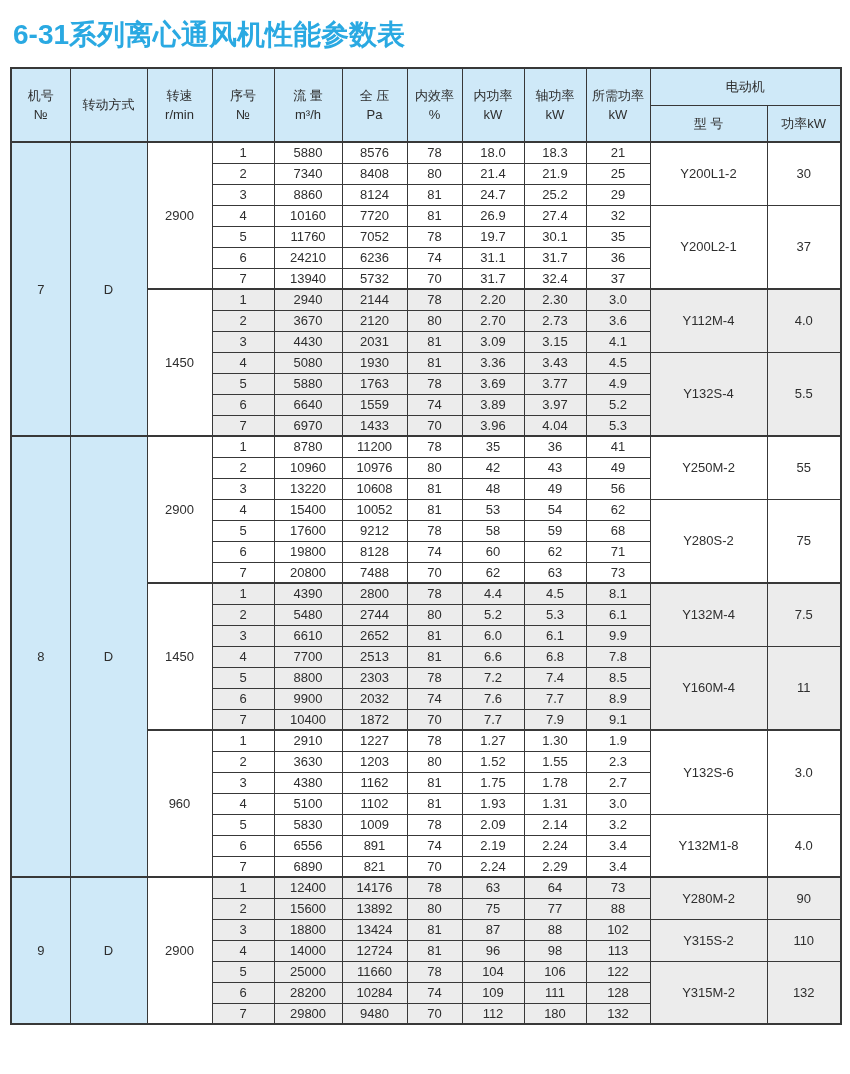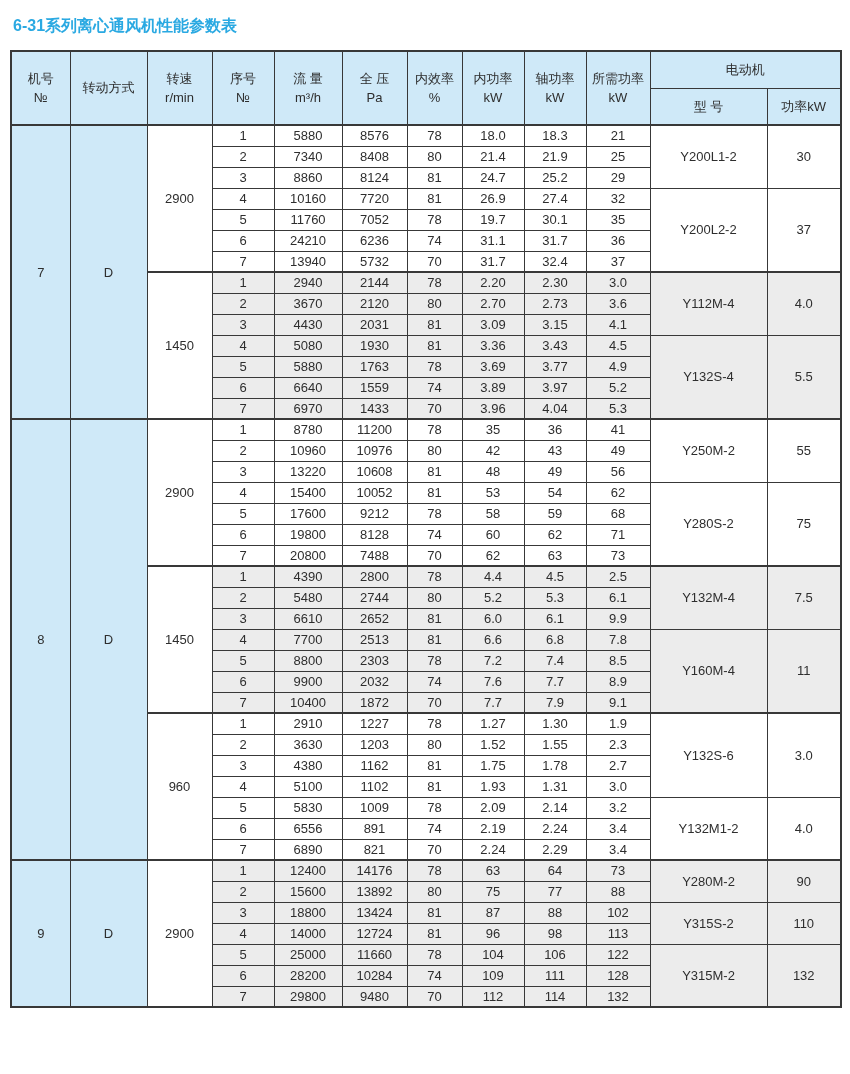--- a/index.html
+++ b/index.html
@@ -5,21 +5,21 @@
   * { box-sizing: border-box; }
   html, body { margin: 0; padding: 0; }
   body {
     width: 850px; height: 1074px;
     background: #ffffff;
     font-family: "Liberation Sans", "DejaVu Sans", sans-serif;
     overflow: hidden;
   }
   .page { padding: 16px 10px 0 10px; }
   .title {
-    font-size: 16px; font-weight: bold; color: #2aa9e2;
+    font-size: 28px; font-weight: bold; color: #2aa9e2;
     margin: 0 0 13px 3px;
   }
   table.perf {
     border-collapse: collapse; table-layout: fixed;
     width: 830px; border: 2px solid #383838;
   }
   .perf th, .perf td {
     border: 1px solid #383838;
     text-align: center; vertical-align: middle;
     padding: 0; color: #2e2e2e; overflow: hidden;
@@ -118,21 +118,21 @@
           <td>29</td>
         </tr>
         <tr>
           <td>4</td>
           <td>10160</td>
           <td>7720</td>
           <td>81</td>
           <td>26.9</td>
           <td>27.4</td>
           <td>32</td>
-          <td rowspan="4">Y200L2-2</td>
+          <td rowspan="4">Y200L2-1</td>
           <td rowspan="4">37</td>
         </tr>
         <tr>
           <td>5</td>
           <td>11760</td>
           <td>7052</td>
           <td>78</td>
           <td>19.7</td>
           <td>30.1</td>
           <td>35</td>
@@ -294,21 +294,21 @@
           <td>73</td>
         </tr>
         <tr>
           <td rowspan="7" class="sec-top">1450</td>
           <td class="gray sec-top">1</td>
           <td class="gray sec-top">4390</td>
           <td class="gray sec-top">2800</td>
           <td class="gray sec-top">78</td>
           <td class="gray sec-top">4.4</td>
           <td class="gray sec-top">4.5</td>
-          <td class="gray sec-top">2.5</td>
+          <td class="gray sec-top">8.1</td>
           <td rowspan="3" class="gray sec-top">Y132M-4</td>
           <td rowspan="3" class="gray sec-top">7.5</td>
         </tr>
         <tr>
           <td class="gray ">2</td>
           <td class="gray ">5480</td>
           <td class="gray ">2744</td>
           <td class="gray ">80</td>
           <td class="gray ">5.2</td>
           <td class="gray ">5.3</td>
@@ -401,21 +401,21 @@
           <td>3.0</td>
         </tr>
         <tr>
           <td>5</td>
           <td>5830</td>
           <td>1009</td>
           <td>78</td>
           <td>2.09</td>
           <td>2.14</td>
           <td>3.2</td>
-          <td rowspan="3">Y132M1-2</td>
+          <td rowspan="3">Y132M1-8</td>
           <td rowspan="3">4.0</td>
         </tr>
         <tr>
           <td>6</td>
           <td>6556</td>
           <td>891</td>
           <td>74</td>
           <td>2.19</td>
           <td>2.24</td>
           <td>3.4</td>
@@ -491,18 +491,18 @@
           <td class="gray ">109</td>
           <td class="gray ">111</td>
           <td class="gray ">128</td>
         </tr>
         <tr>
           <td class="gray ">7</td>
           <td class="gray ">29800</td>
           <td class="gray ">9480</td>
           <td class="gray ">70</td>
           <td class="gray ">112</td>
-          <td class="gray ">114</td>
+          <td class="gray ">180</td>
           <td class="gray ">132</td>
         </tr>
       </tbody>
   </table>
 </div>
 
 </body></html>

